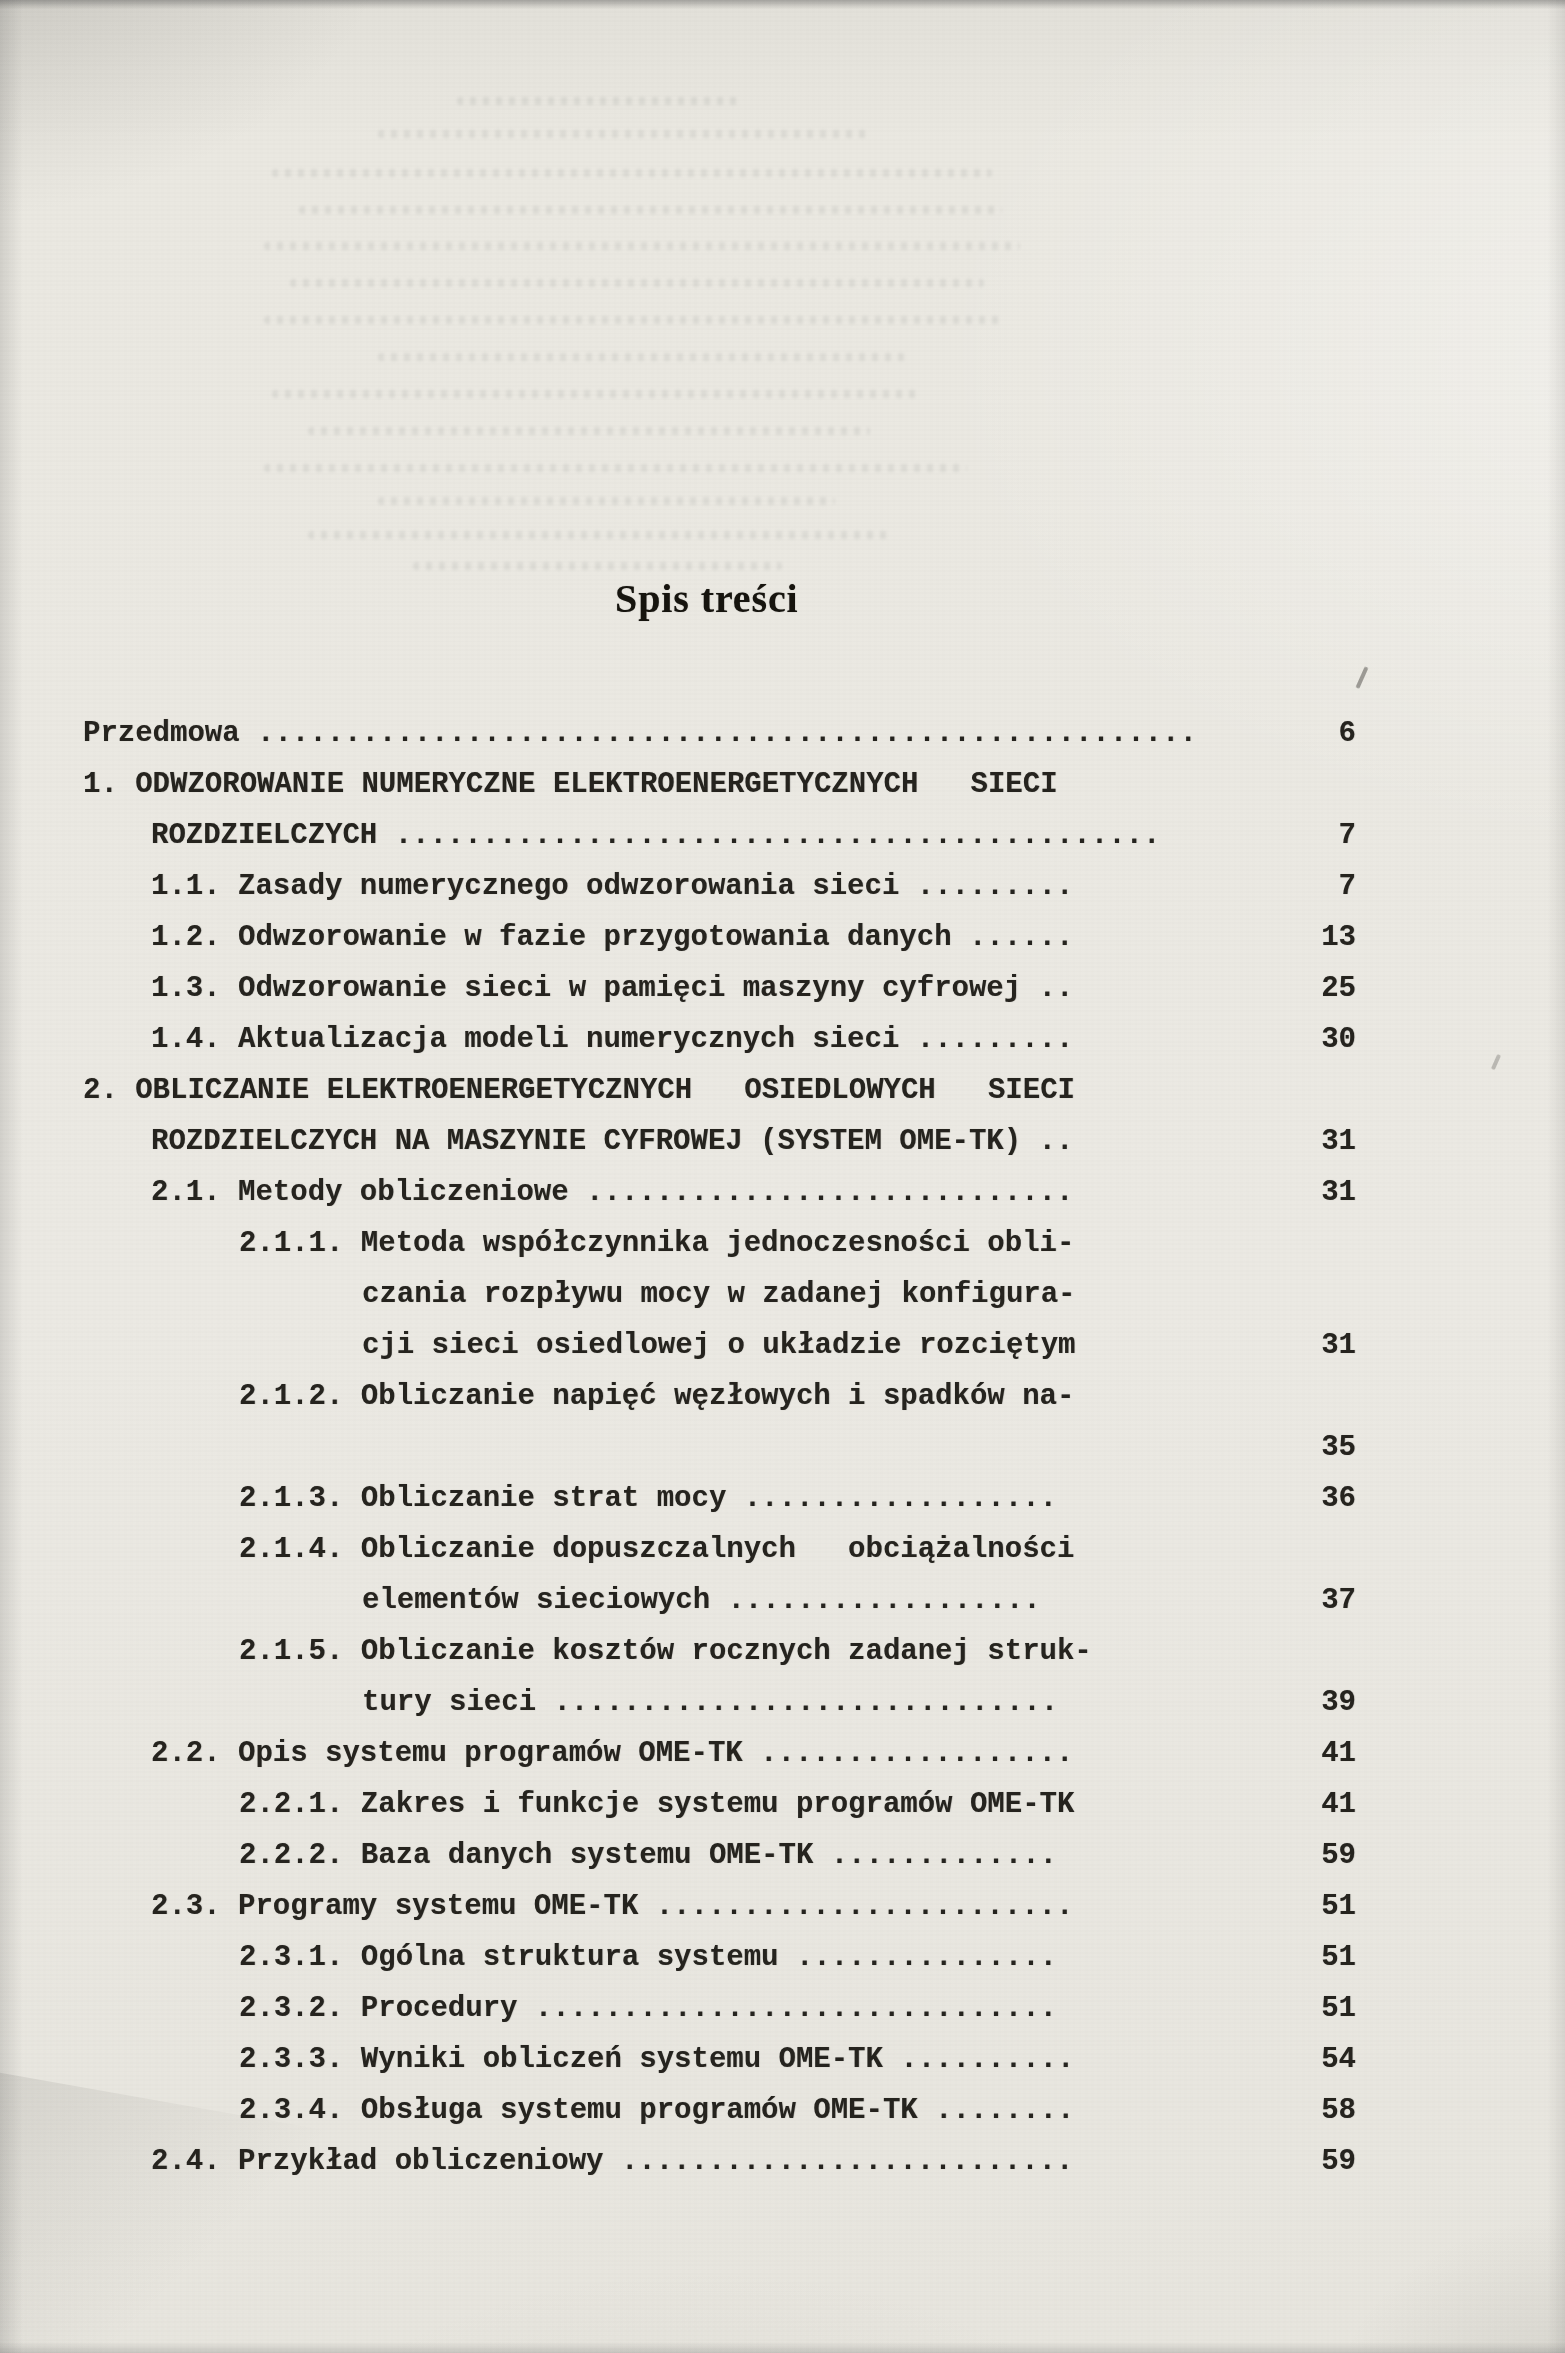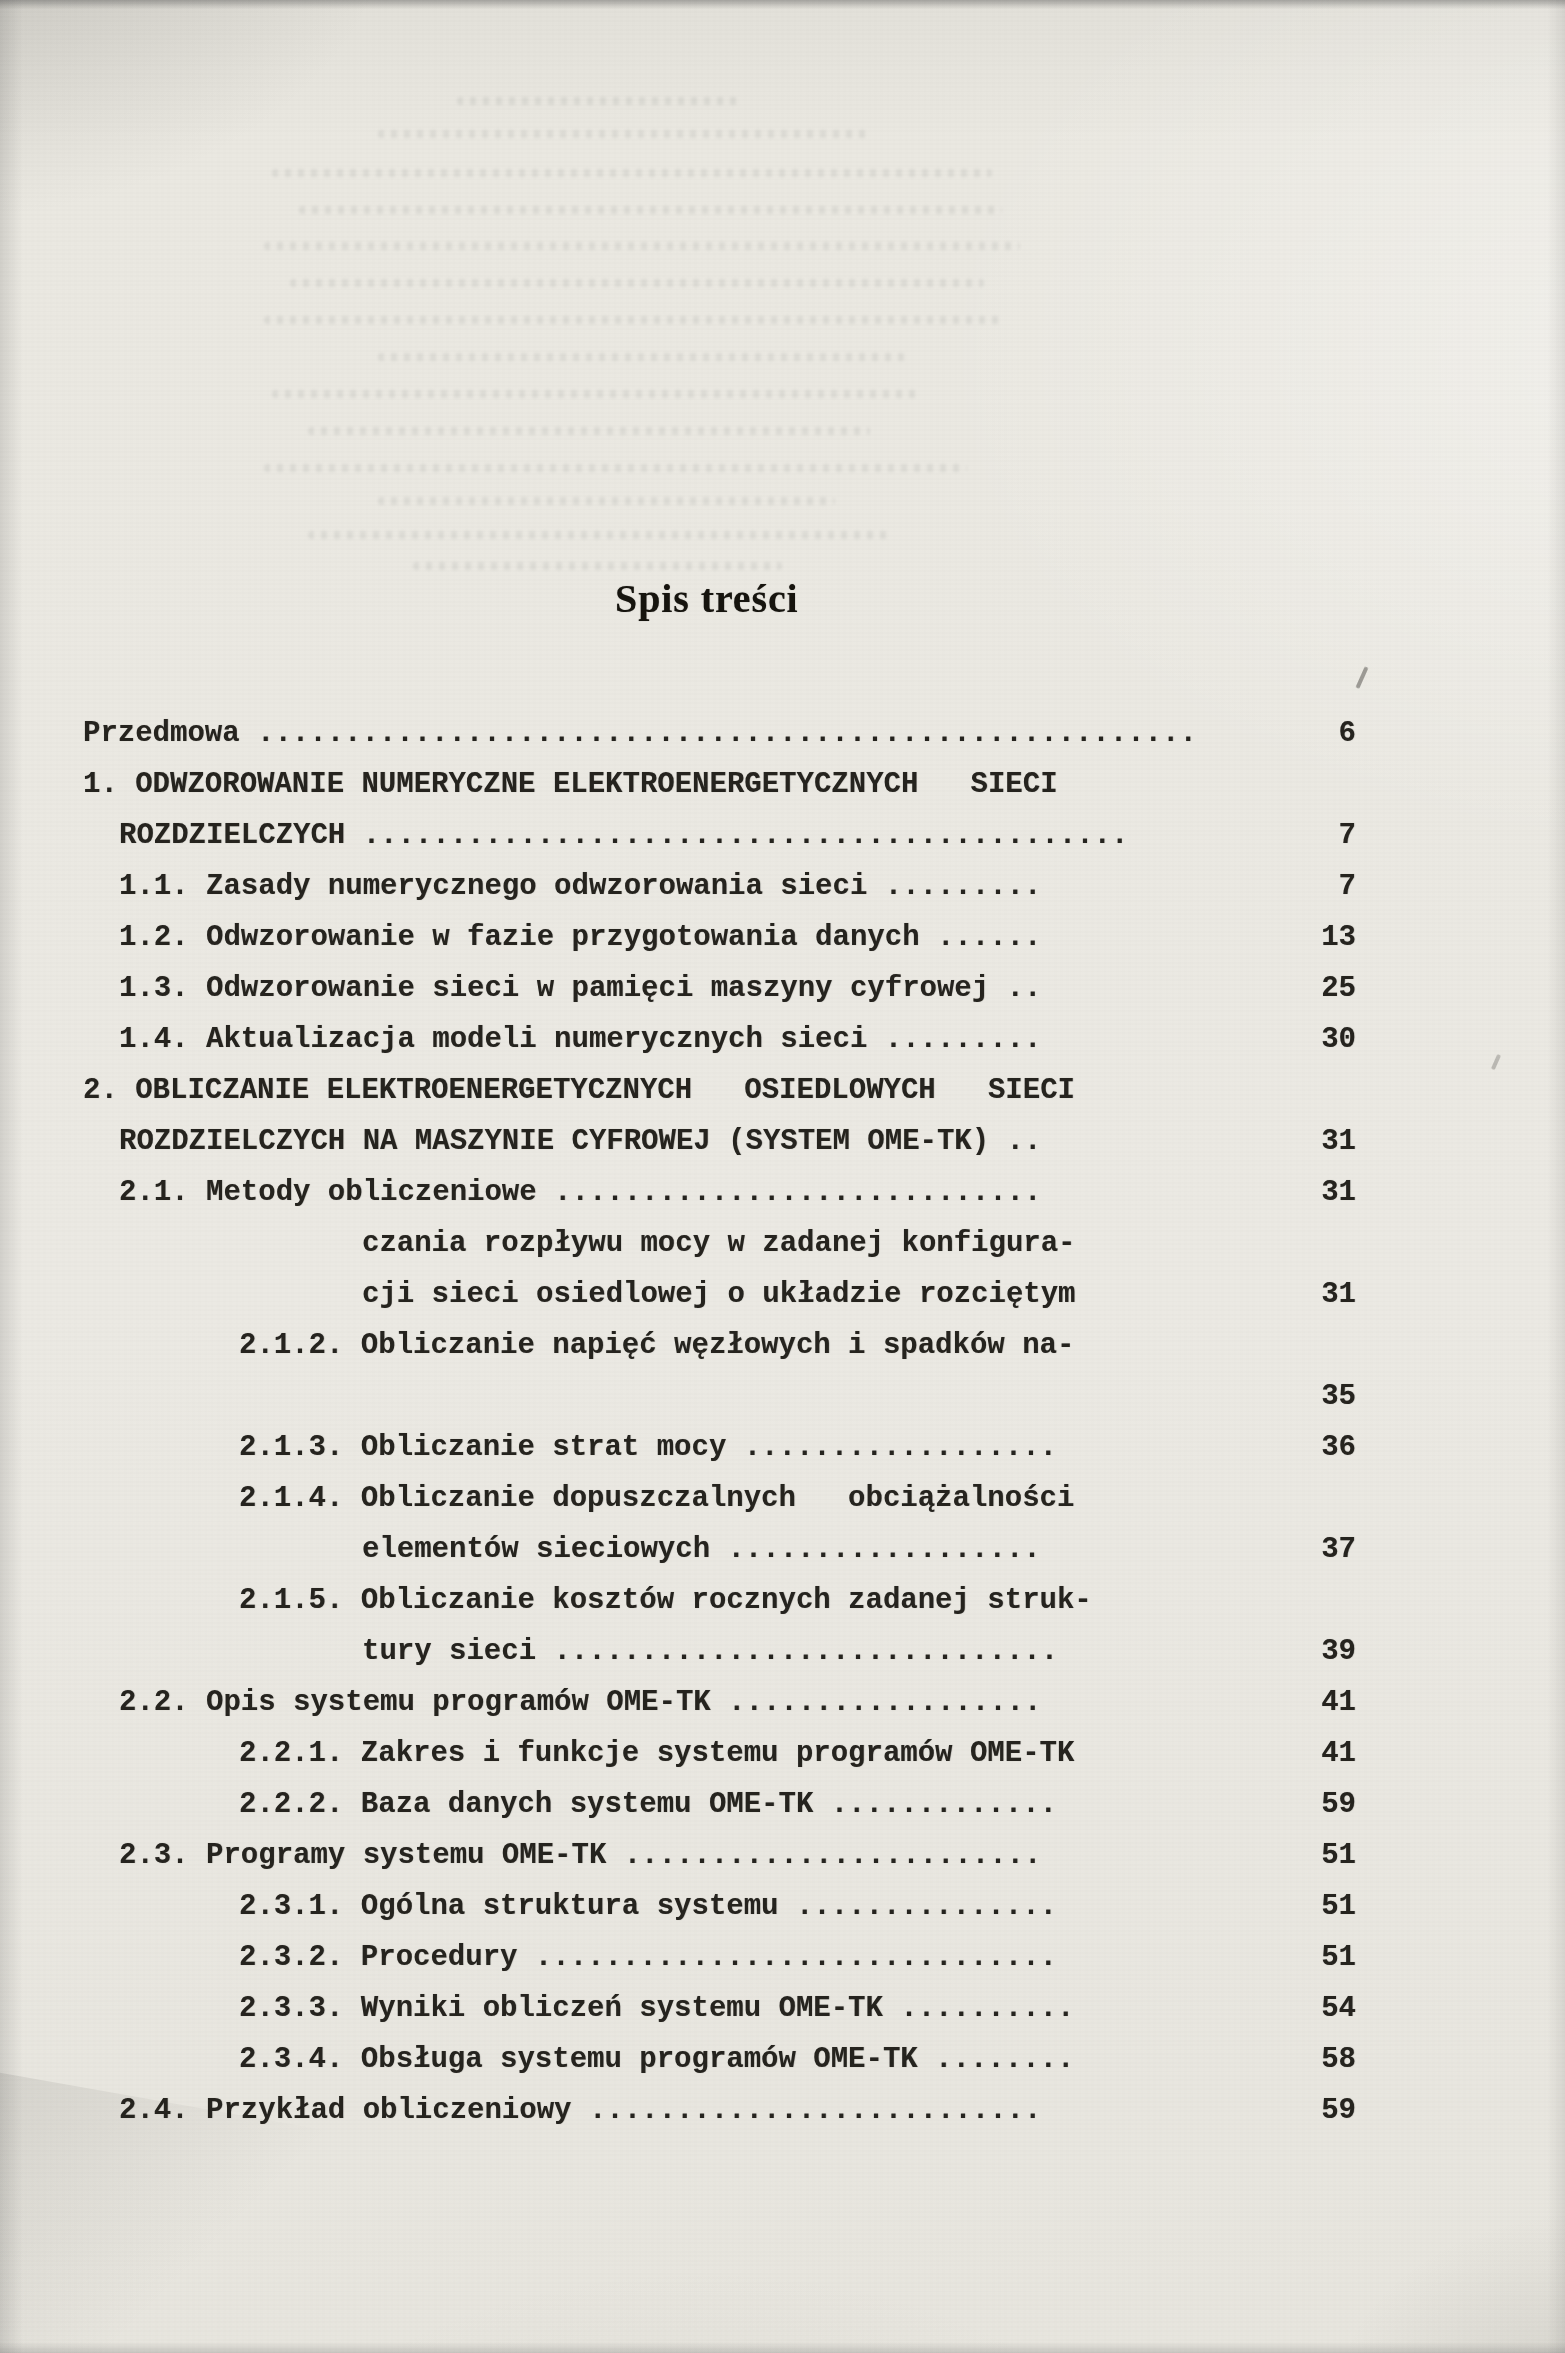--- a/index.html
+++ b/index.html
@@ -51,21 +51,21 @@
 
   .toc { position: absolute; left: 83px; top: 708px; width: 1371px; }
   .toc-line {
     position: relative; height: 51px; line-height: 51px;
     font-size: 29px; font-weight: 700; color: #26241f; white-space: pre;
   }
   .toc-line .txt {
     position: absolute; top: 0; left: 0;
     text-shadow: 0.4px 0.4px 0.8px rgba(40,40,38,0.35);
   }
-  .ind1 .txt { left: 36px; }
+  .ind1 .txt { left: 68px; }
   .ind2 .txt { left: 156px; }
   .ind3 .txt { left: 279px; }
   .toc-line .pg {
     position: absolute; top: 0; left: 1190px; width: 83px; text-align: right;
     text-shadow: 0.4px 0.4px 0.8px rgba(40,40,38,0.35);
   }
 </style>
 </head>
 <body>
 
@@ -132,20 +132,24 @@
       <span class="pg"></span>
     </div>
     <div class="toc-line ind1">
       <span class="txt">ROZDZIELCZYCH NA MASZYNIE CYFROWEJ (SYSTEM OME-TK) ..</span>
       <span class="pg">31</span>
     </div>
     <div class="toc-line ind1">
       <span class="txt">2.1. Metody obliczeniowe ............................</span>
       <span class="pg">31</span>
     </div>
+    <div class="toc-line ind2">
+      <span class="txt">2.1.1. Metoda współczynnika jednoczesności obli-</span>
+      <span class="pg"></span>
+    </div>
     <div class="toc-line ind3">
       <span class="txt">czania rozpływu mocy w zadanej konfigura-</span>
       <span class="pg"></span>
     </div>
     <div class="toc-line ind3">
       <span class="txt">cji sieci osiedlowej o układzie rozciętym</span>
       <span class="pg">31</span>
     </div>
     <div class="toc-line ind2">
       <span class="txt">2.1.2. Obliczanie napięć węzłowych i spadków na-</span>

